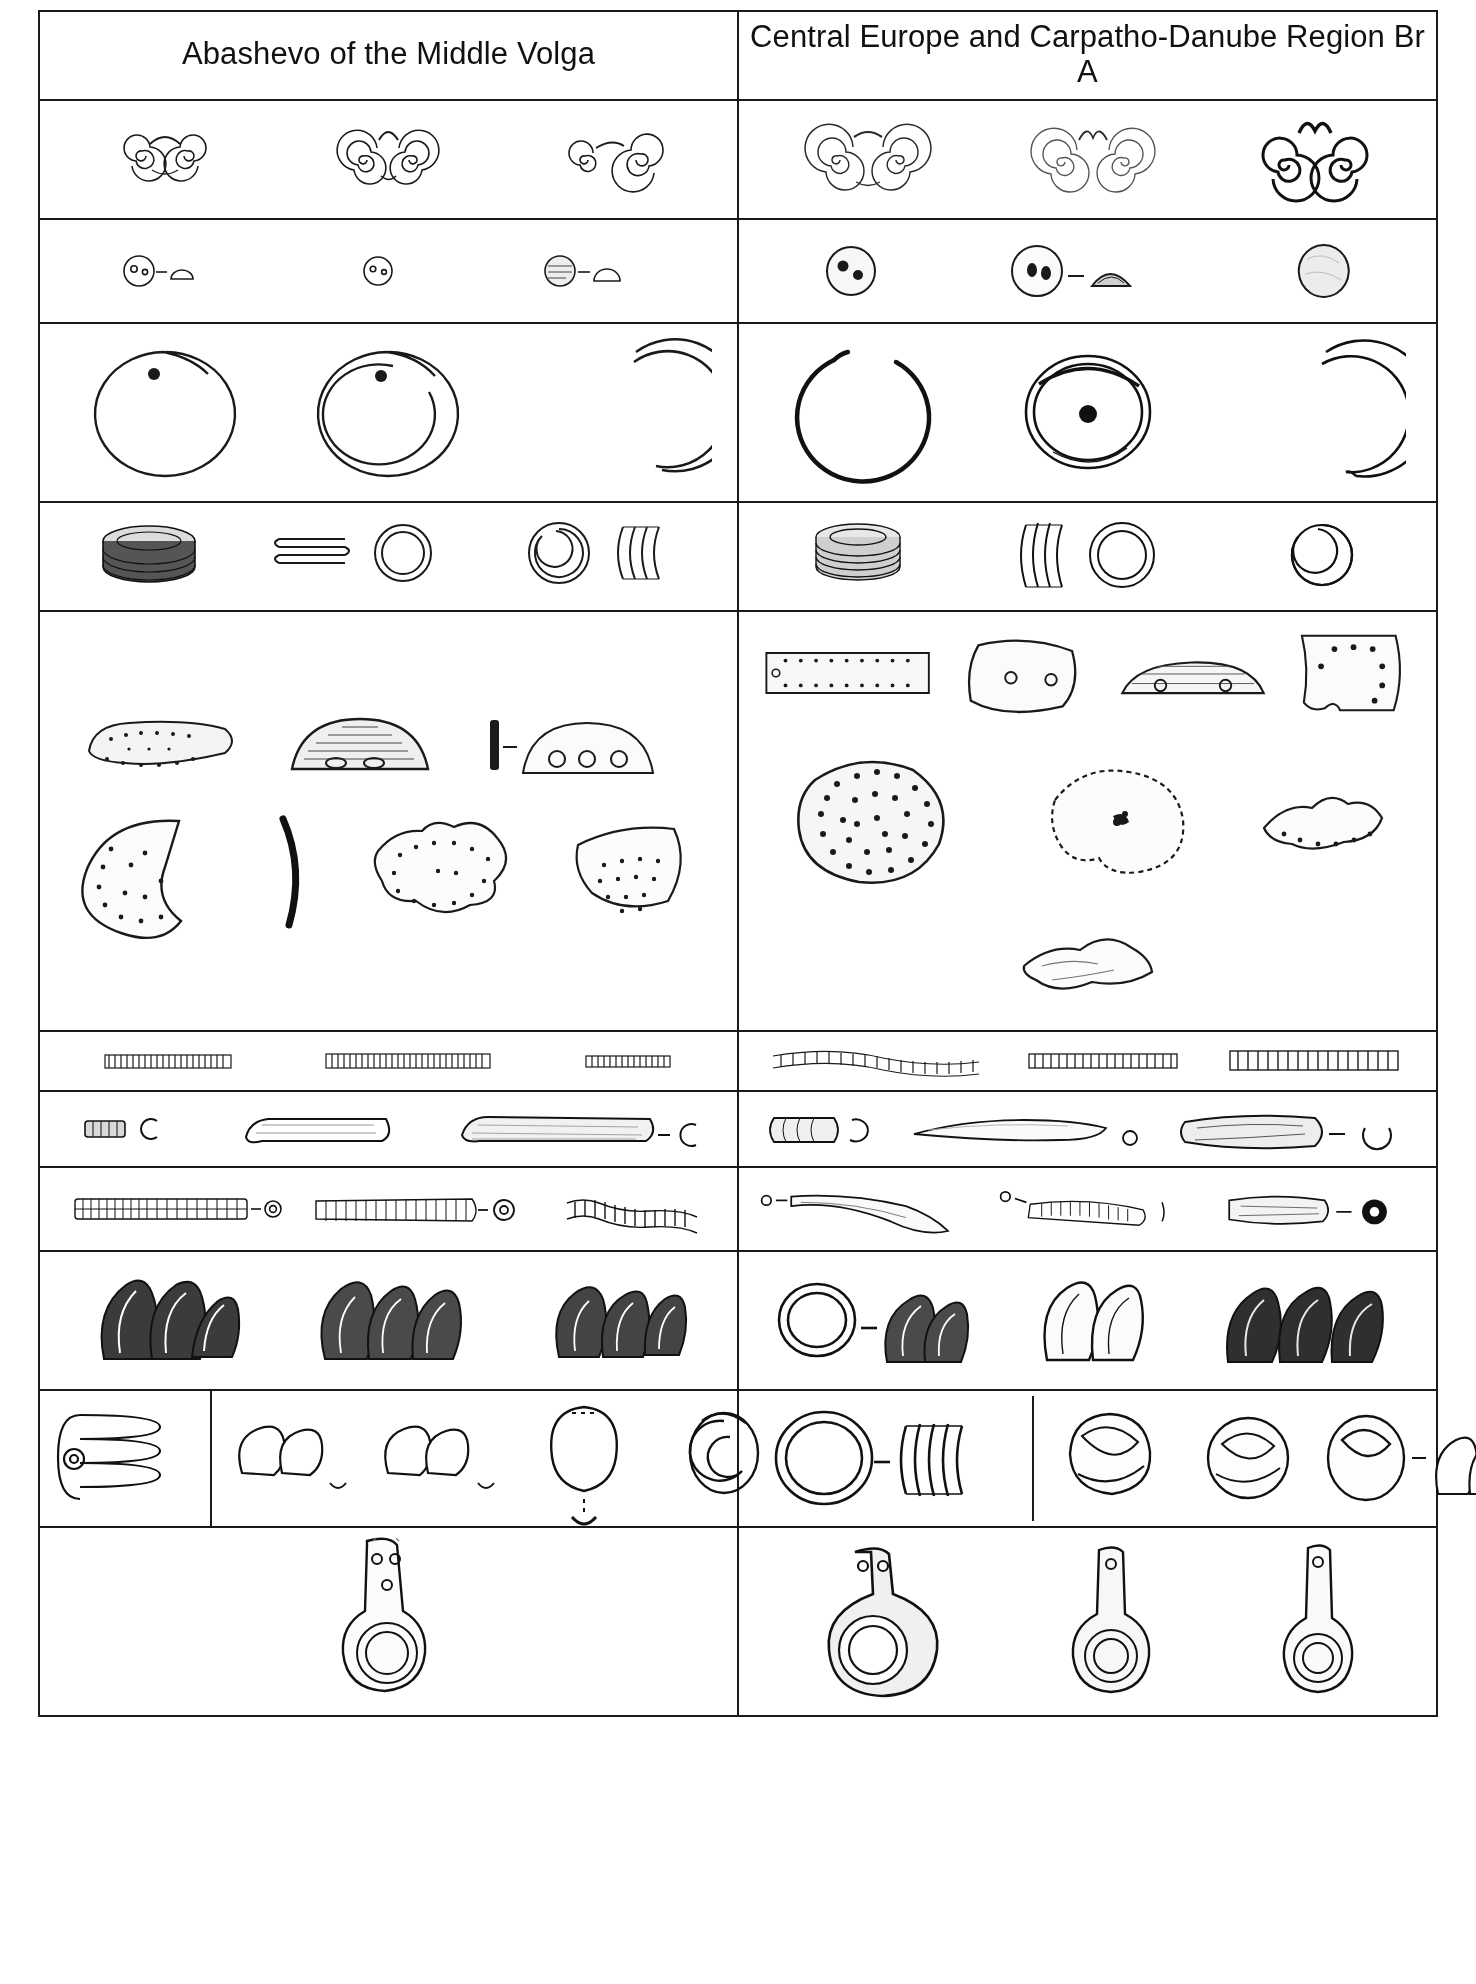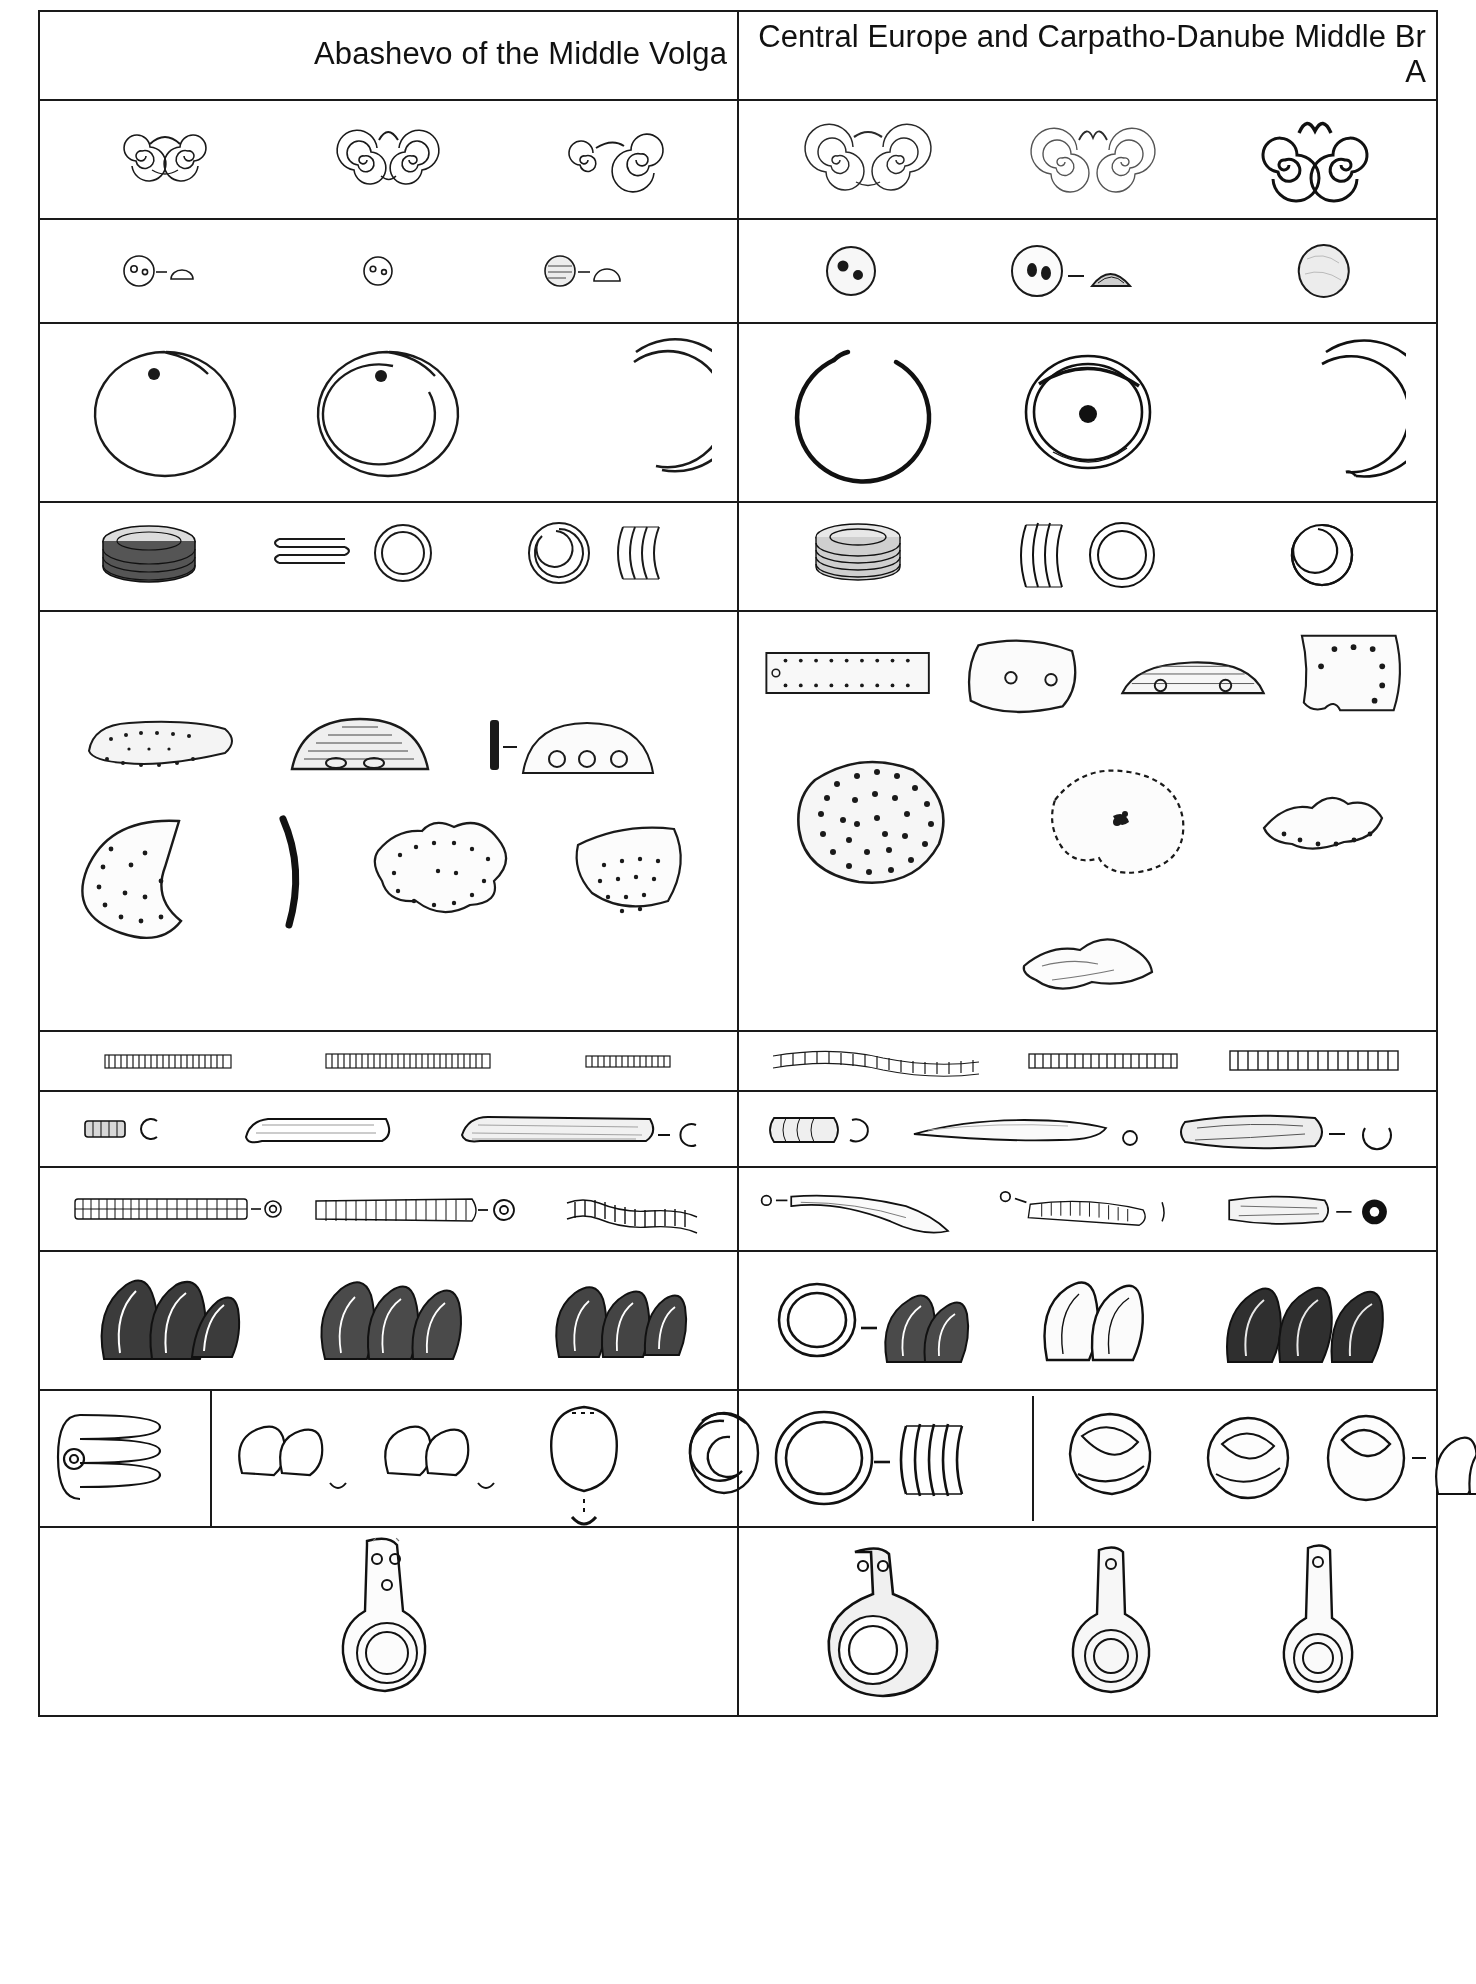--- a/index.html
+++ b/index.html
@@ -21,21 +21,21 @@
     table-layout:fixed;
   }
   table.compare td{
     border:2px solid #1a1a1a;
     vertical-align:middle;
     padding:0;
   }
   .col-left{width:50%;}
   .col-right{width:50%;}
   .hdr{
-    text-align:right;
+    text-align:center;
     font-size:31px;
     line-height:1.12;
     padding:8px 10px 10px 10px;
     font-weight:400;
     letter-spacing:.1px;
   }
   .row-cell{
     position:relative;
   }
   .items{
@@ -71,21 +71,21 @@
 
 <div class="sheet">
 <table class="compare">
 
   <tbody>
         <tr>
     <td class="col-left">
       <div class="hdr">Abashevo of the Middle Volga</div>
     </td>
     <td class="col-right">
-      <div class="hdr">Central Europe and Carpatho-Danube Middle Br A</div>
+      <div class="hdr">Central Europe and Carpatho-Danube Region Br A</div>
     </td>
   </tr>
 
   <tr>
     <td class="row-cell">
       <div class="items">
         <svg class="art" width="120" height="100" viewBox="0 0 120 100">
           <g fill="none" stroke="#1a1a1a" stroke-width="1.6">
             <path d="M40 46 a5 5 0 1 1 -4 -5 a9 9 0 1 1 -6 10 a13 13 0 1 1 14 -14 a17 17 0 1 1 -18 19"></path>
             <path d="M78 46 a5 5 0 1 0 4 -5 a9 9 0 1 0 6 10 a13 13 0 1 0 -14 -14 a17 17 0 1 0 18 19"></path>

